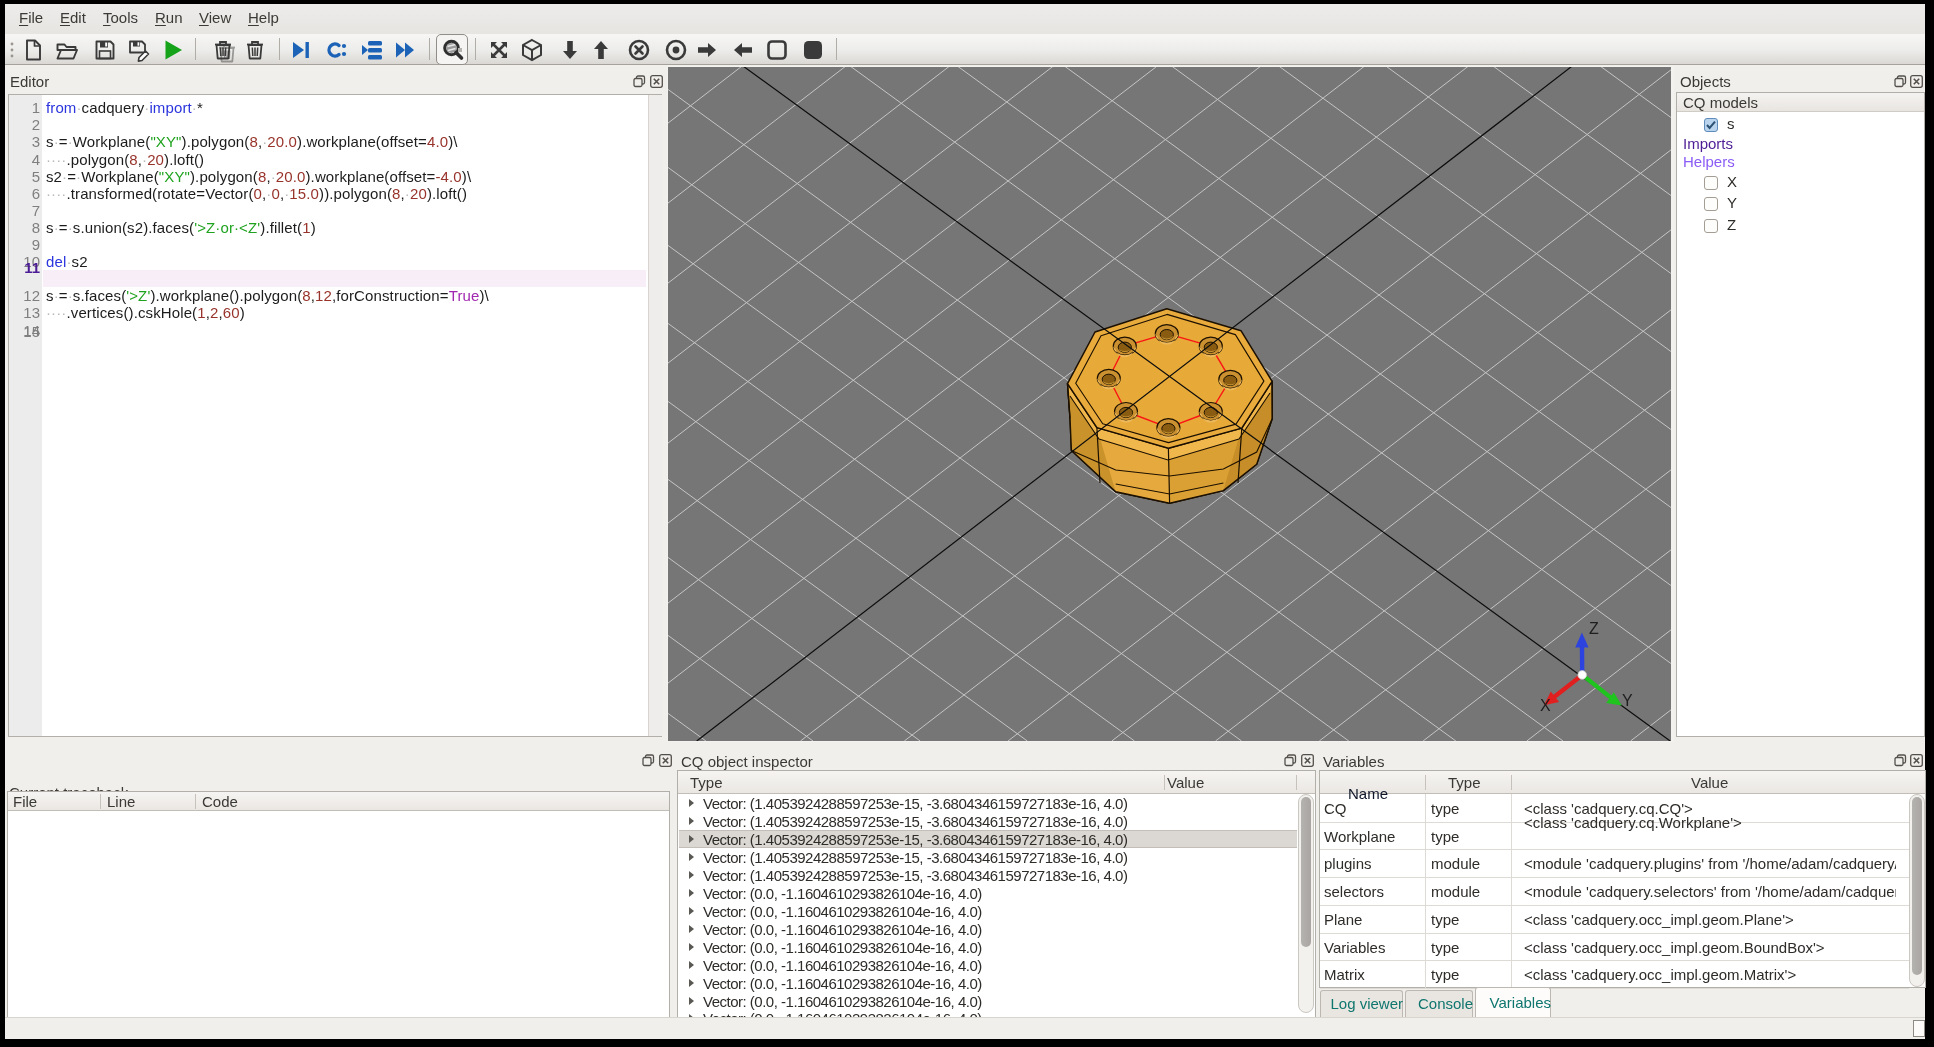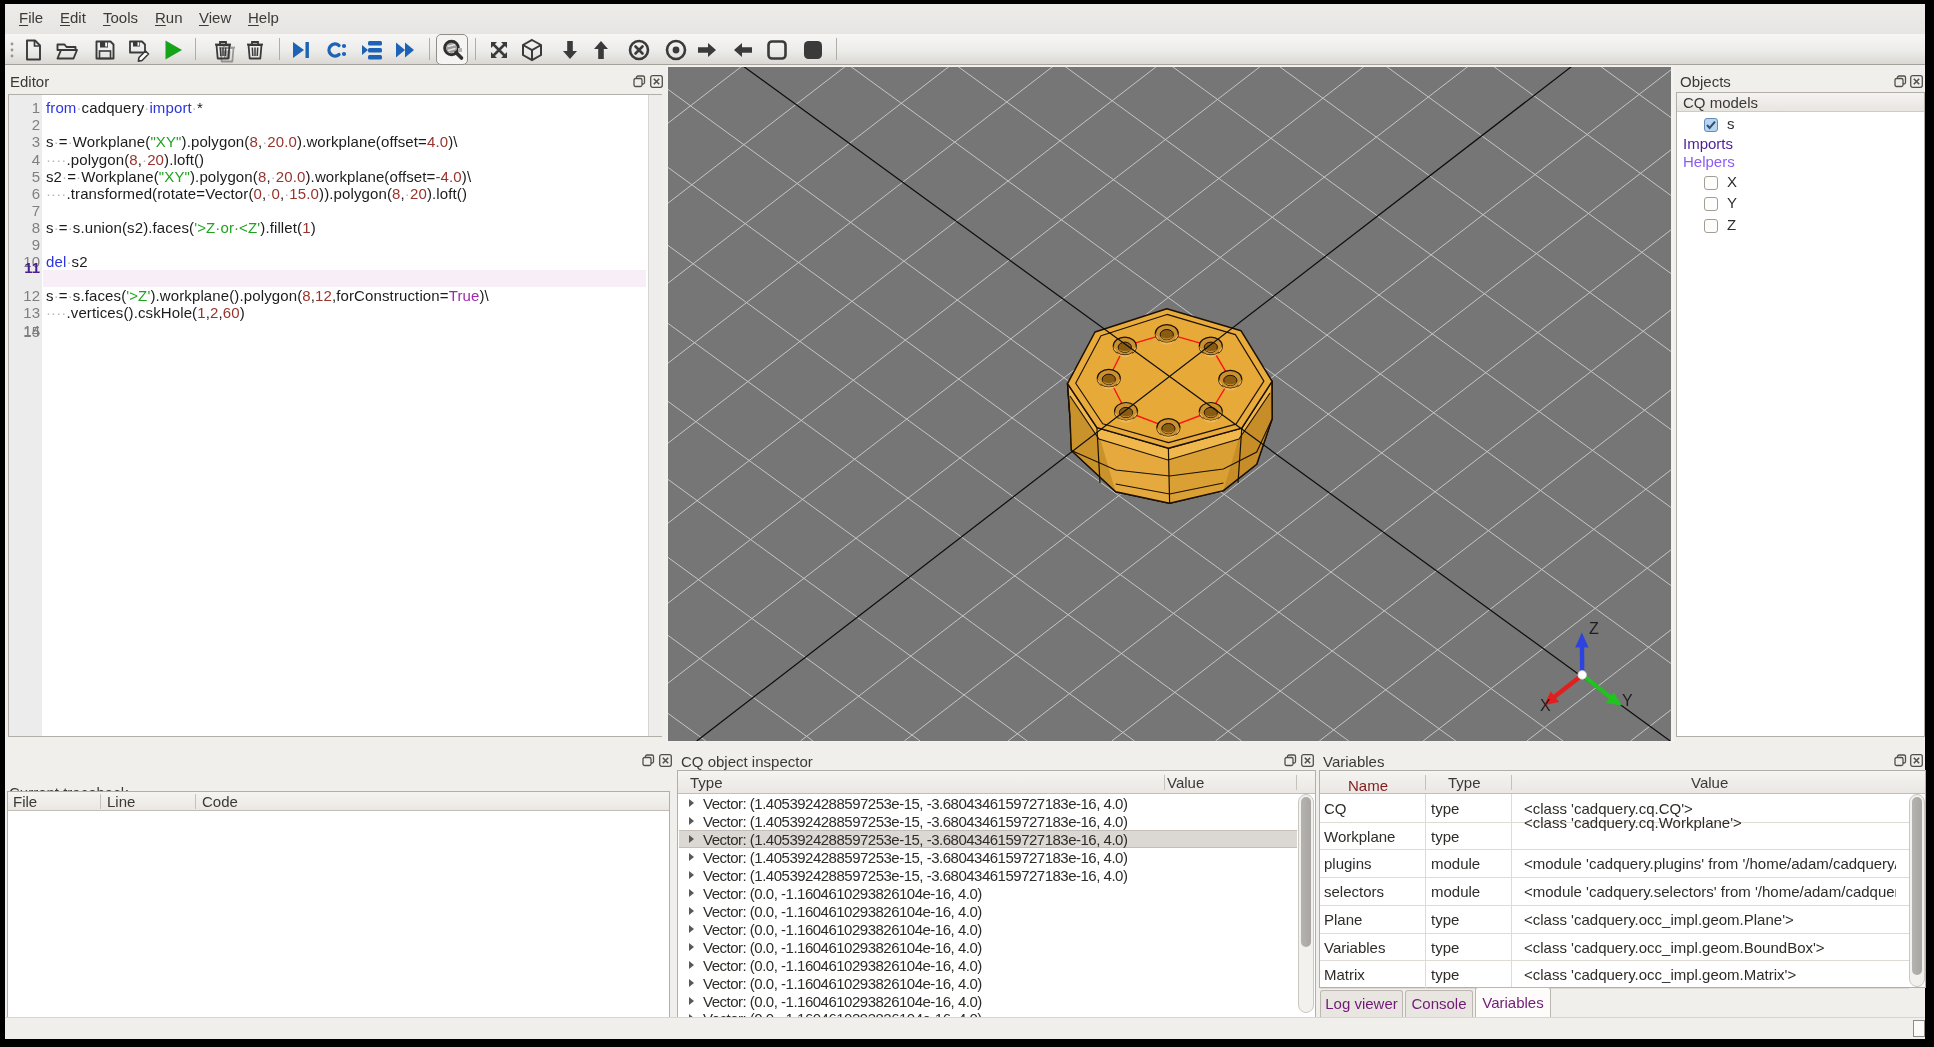--- a/index.html
+++ b/index.html
@@ -30,21 +30,21 @@
 .hsep { position:absolute; width:1px; background:#c6c2bb; }
 .cell { position:absolute; font-size:15px; color:#2e2c29; white-space:nowrap; }
 .vrow { letter-spacing:-0.5px; }
 .rowline { position:absolute; height:1px; background:#dedbd6; }
 .colline { position:absolute; width:1px; background:#dedbd6; }
 .tri { position:absolute; width:0; height:0; border-left:5px solid #5a5853; border-top:4px solid transparent; border-bottom:4px solid transparent; }
 
 .sbtrack { position:absolute; background:#f3f1ee; border:1px solid #cbc7c1; border-radius:7px; }
 .sbthumb { position:absolute; background:linear-gradient(90deg,#b5b3b0,#a8a5a2); border-radius:6px; }
 
-.tab { position:absolute; font-size:15px; color:#701a75; text-align:center; }
+.tab { position:absolute; font-size:15px; color:#0f766e; text-align:right; }
 #statusbar { position:absolute; left:0; top:1013px; width:1920px; height:22px; background:#f1efec; border-top:1px solid #d8d5cf; }
 </style>
 </head>
 <body>
 <div id="win">
 
 <div id="menubar">
   <span class="mitem" style="left:14px"><u>F</u>ile</span>
   <span class="mitem" style="left:55px"><u>E</u>dit</span>
   <span class="mitem" style="left:98px"><u>T</u>ools</span>
@@ -375,21 +375,21 @@
     <svg class="dbtn" style="left:1889px;top:750px" viewBox="0 0 13 13">
       <rect x="3.5" y="1" width="8" height="8" rx="1.5" fill="none" stroke="#53504b" stroke-width="1.3"></rect>
       <rect x="1" y="3.5" width="8" height="8" rx="1.5" fill="#f1efec" stroke="#53504b" stroke-width="1.3"></rect>
     </svg>
     <svg class="dbtn" style="left:1905px;top:750px" viewBox="0 0 13 13">
       <rect x="0.7" y="0.7" width="11.6" height="11.6" rx="2" fill="none" stroke="#53504b" stroke-width="1.3"></rect>
       <path d="M3.8 3.8L9.2 9.2M9.2 3.8L3.8 9.2" stroke="#53504b" stroke-width="1.6"></path>
     </svg>
     <div class="panel" style="left:1314px;top:766px;width:607px;height:218px;">
       <div class="thead" style="left:0;top:0;width:100%;height:23px;"></div>
-      <div class="cell" style="left:28px;top:6px;width:42px;color:#7f1d1d;">Name</div>
+      <div class="cell" style="left:28px;top:14px;width:42px;color:#0f172a;">Name</div>
       <div class="cell" style="left:128px;top:3px;color:#3b3935;">Type</div>
       <div class="cell" style="left:371px;top:3px;color:#3b3935;">Value</div>
       <div class="hsep" style="left:105px;top:4px;height:15px;"></div>
       <div class="hsep" style="left:191px;top:4px;height:15px;"></div>
       <div class="colline" style="left:105px;top:23px;height:194px;"></div>
       <div class="colline" style="left:191px;top:23px;height:194px;"></div>
       <div class="cell" style="left:4px;top:29px">CQ</div>
       <div class="cell" style="left:111px;top:29px">type</div>
       <div class="cell" style="left:204px;top:29px;width:372px;overflow:hidden;">&lt;class 'cadquery.cq.CQ'&gt;</div>
       <div class="rowline" style="left:0;top:51px;width:589px;"></div>

